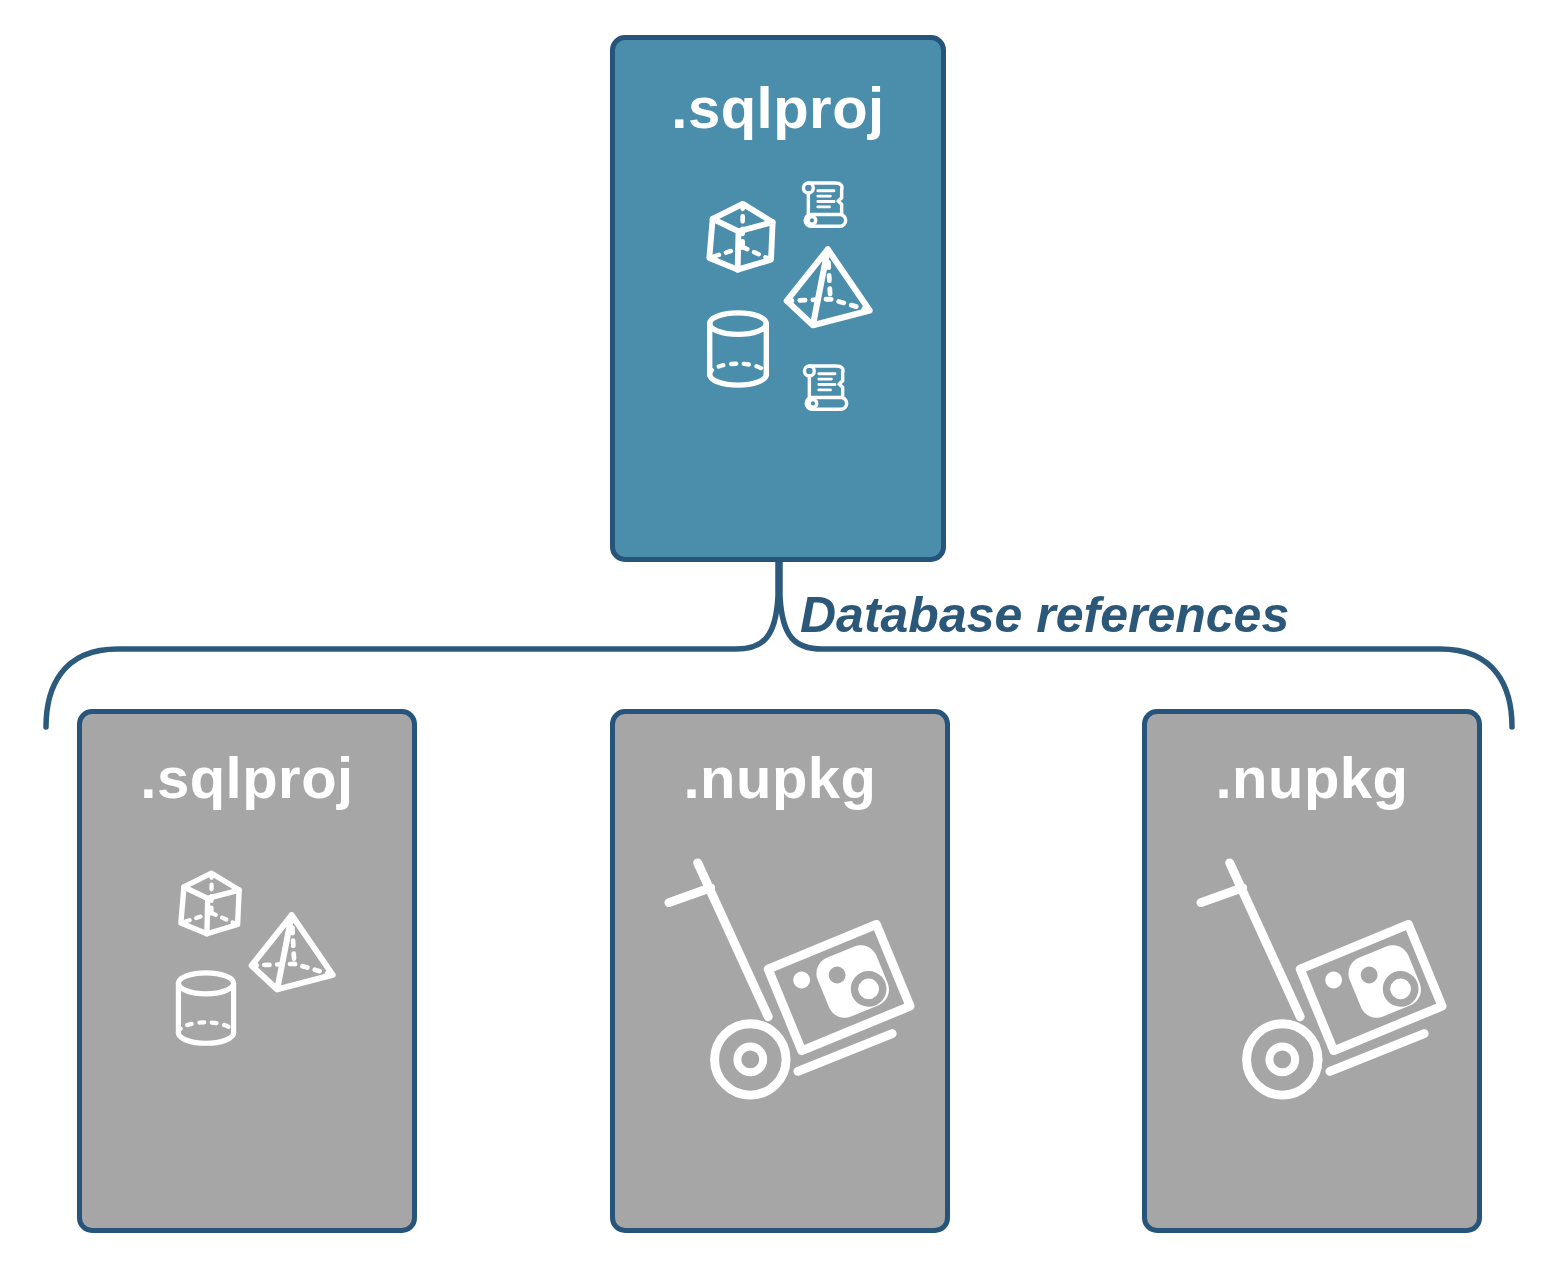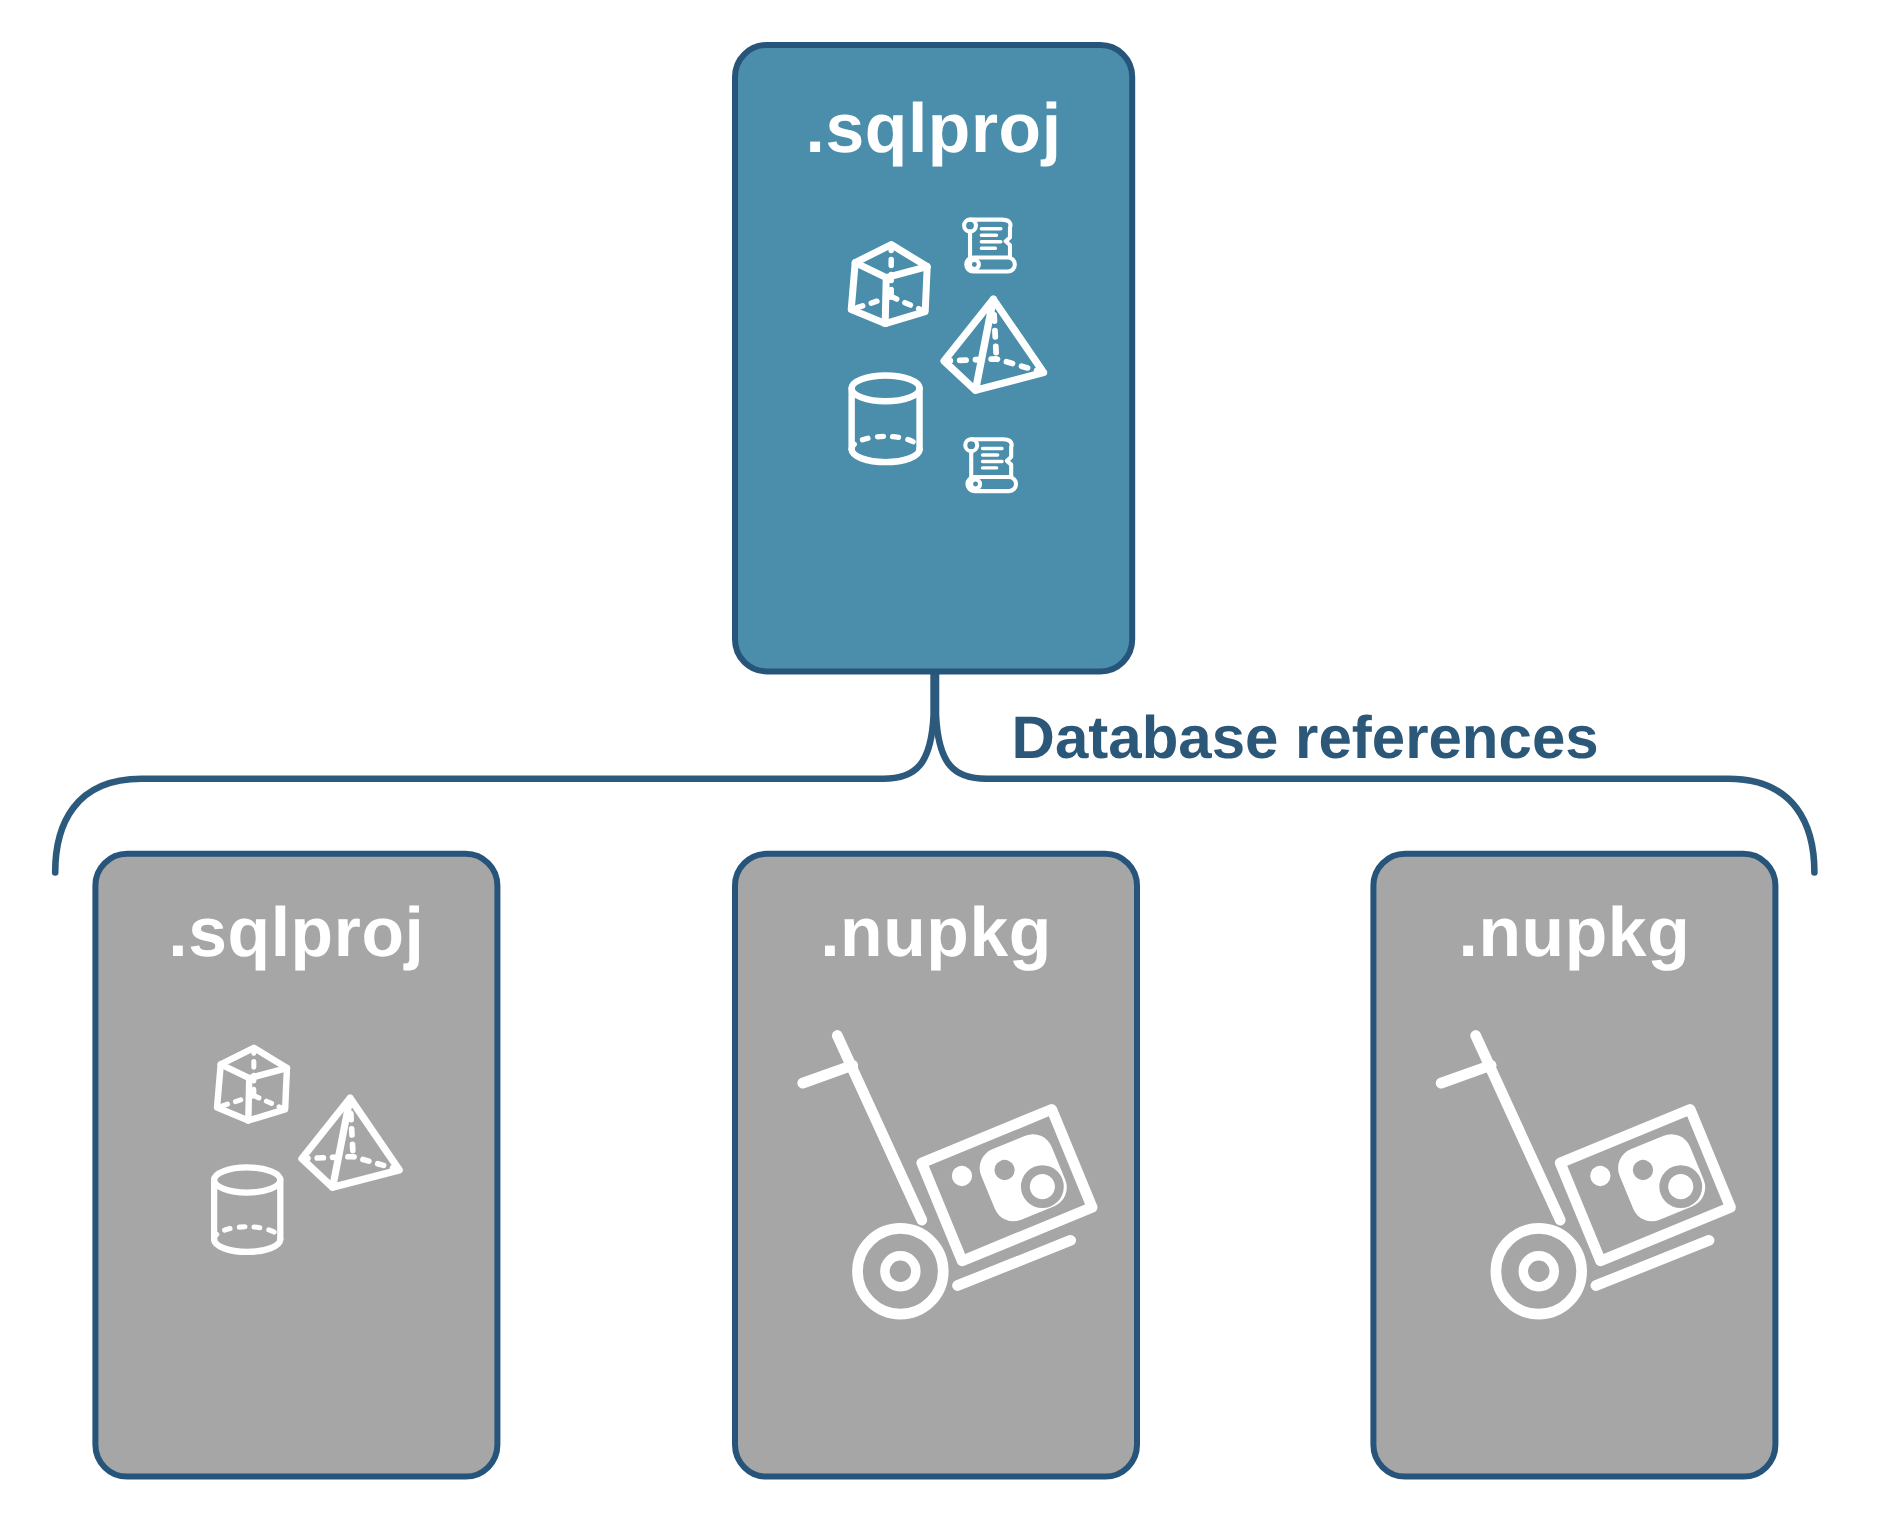--- a/index.html
+++ b/index.html
@@ -5,21 +5,21 @@
   html,body{margin:0;padding:0;background:#ffffff;}
   .canvas{
     position:relative;
     width:1566px;height:1274px;
     background:#ffffff;
     font-family:"Liberation Sans", sans-serif;
     overflow:hidden;
   }
   .card{
     position:absolute;
-    border-radius:29px;
+    border-radius:15px;
     border:5px solid #26547A;
     box-sizing:border-box;
   }
   .card.root{
     left:610px;top:35px;width:336px;height:527px;
     background:#4A8EAC;
   }
   .card.child{
     top:709px;width:340px;height:524px;
     background:#A6A6A6;
@@ -37,26 +37,27 @@
     user-select:none;
   }
   .card.root .card-title{margin-top:34px;}
   .ic{position:absolute;}
   .brace-layer{
     position:absolute;left:0;top:0;width:1566px;height:1274px;
     pointer-events:none;
   }
   .connector-label{
     position:absolute;
-    left:843px;top:586px;
+    left:800px;top:586px;
     font-size:50px;
     font-weight:800;
     color:#2B5878;
     white-space:nowrap;
     user-select:none;
+    font-style:italic;
   }
 </style>
 </head>
 <body>
 
 <div class="canvas">
 
   <svg width="0" height="0" style="position:absolute" aria-hidden="true">
     <defs>
       <symbol id="sym-cube" viewBox="0 0 120 100">

